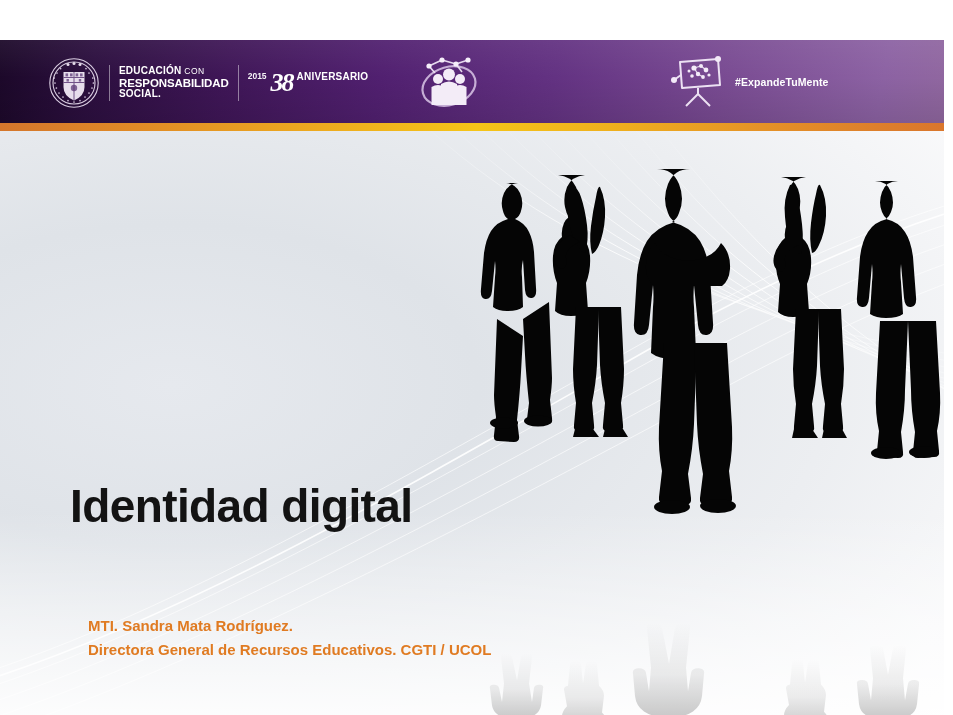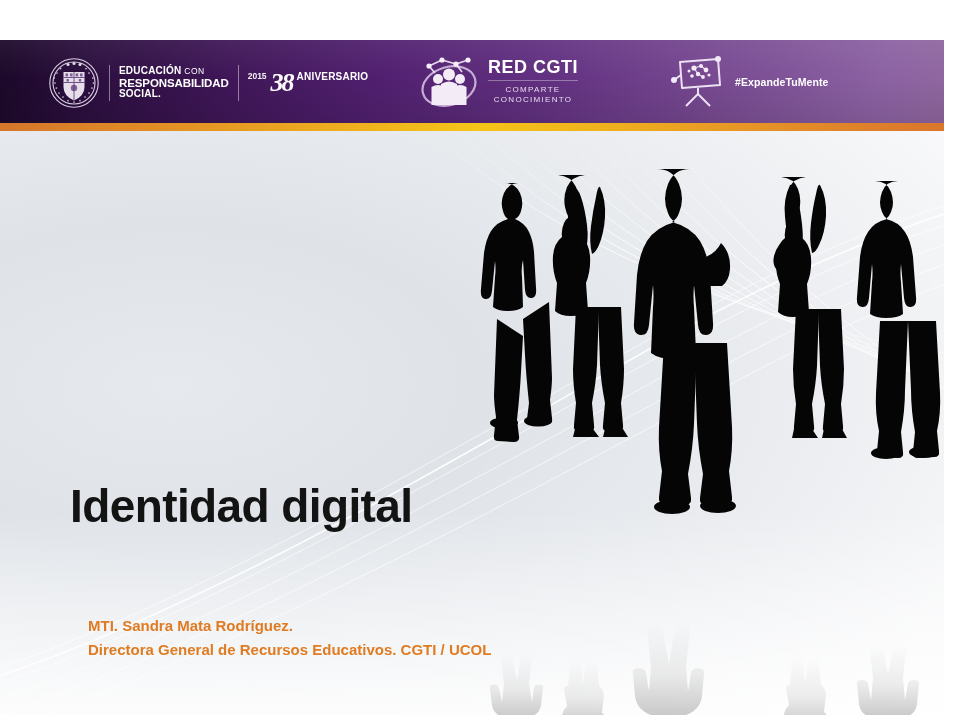--- a/index.html
+++ b/index.html
@@ -323,28 +323,20 @@
           <line x1="11" y1="14" x2="17" y2="21"></line>
           <line x1="38" y1="12" x2="44" y2="20"></line>
         </g>
         <g fill="#f6effa">
           <circle cx="11" cy="14" r="2.6"></circle>
           <circle cx="24" cy="8" r="2.6"></circle>
           <circle cx="38" cy="12" r="2.6"></circle>
           <circle cx="50" cy="8" r="2.6"></circle>
         </g>
       </svg>
-    </div>
-    <div class="cgti-words">
-      <div class="cgti-title">RED CGTI</div>
-      <div class="cgti-rule"></div>
-      <div class="cgti-sub">
-        <div>COMPARTE</div>
-        <div>CONOCIMIENTO</div>
-      </div>
     </div>
   </div>
 
   <div class="logo-catedra">
     <div class="easel">
       <svg width="60" height="54" viewBox="0 0 60 54">
         <g stroke="#ece1f3" stroke-width="2" fill="none" stroke-linejoin="round">
           <path d="M12 8 L50 5 L52 31 L14 34 Z"></path>
           <line x1="30" y1="34" x2="30" y2="40"></line>
           <line x1="30" y1="40" x2="18" y2="52"></line>

